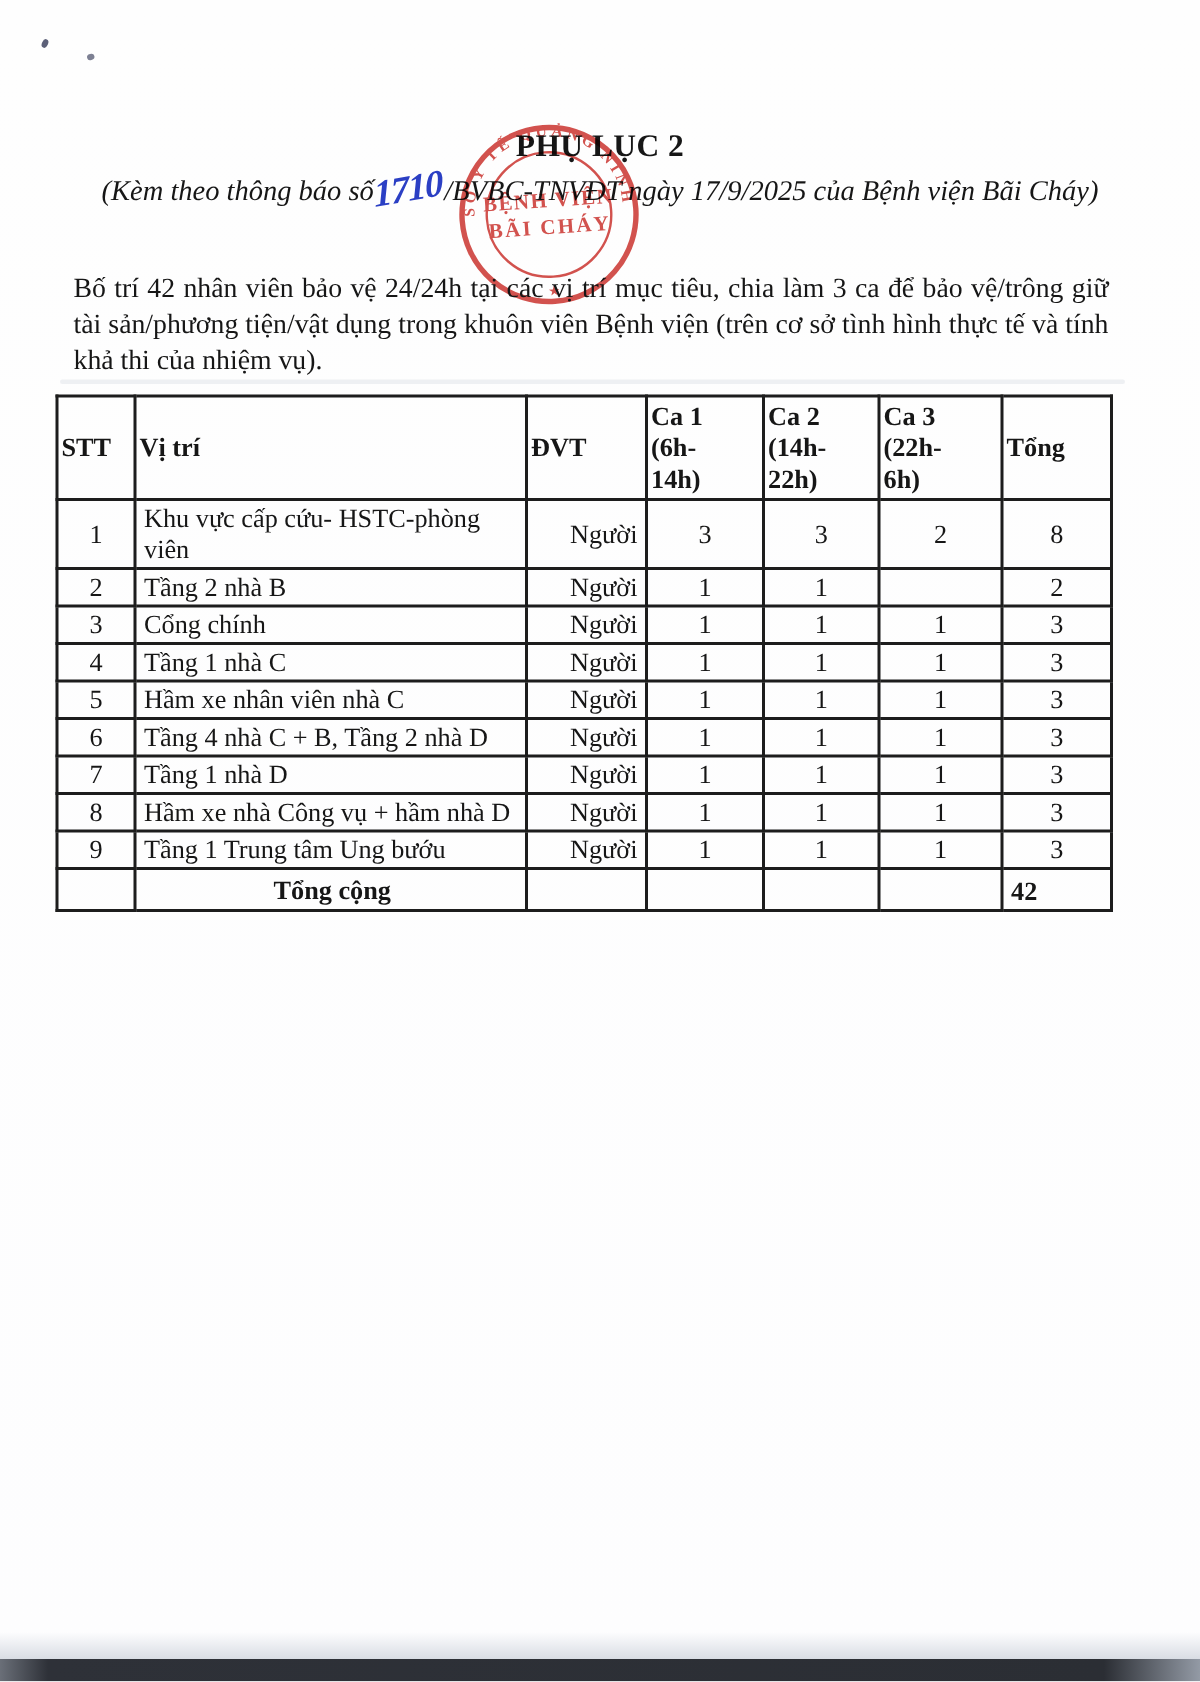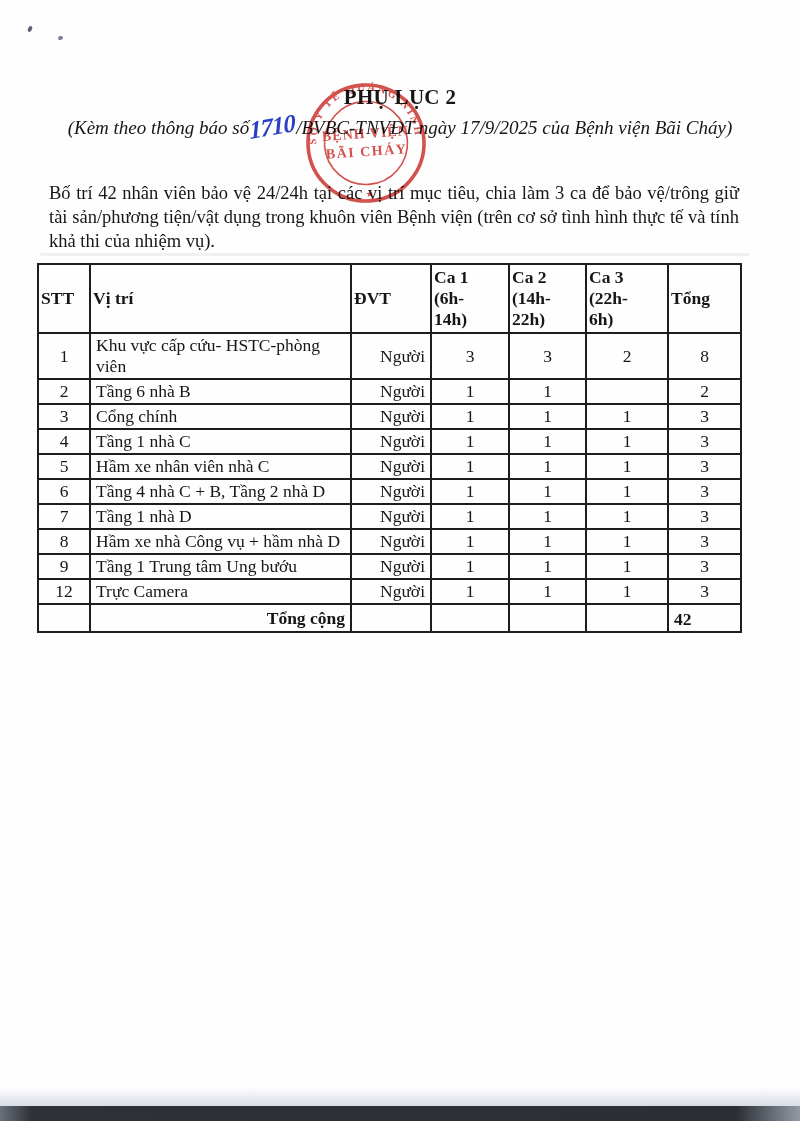--- a/index.html
+++ b/index.html
@@ -59,21 +59,21 @@
   }
   .svc thead tr{height:67px;}
   .svc th{font-weight:bold;text-align:left;white-space:pre-line;padding:2px 2px;}
   .svc tbody tr{height:22px;}
   .svc tbody tr.r-tall1{height:42px;}
   .c-stt{text-align:center;}
   .c-vitri{text-align:left;padding-left:7px;}
   .c-dvt{text-align:right;padding-left:8px;}
   .c-num{text-align:center;padding-top:3px;}
   .svc tfoot tr{height:25px;}
-  .svc tfoot .f-label{font-weight:bold;text-align:right;padding-left:7px;}
+  .svc tfoot .f-label{font-weight:bold;text-align:center;padding-left:7px;}
   .svc tfoot .f-total{font-weight:bold;text-align:left;padding-top:4px;}
 </style>
 </head>
 <body>
 
 <div class="page">
 
   <div class="speck s1"></div>
   <div class="speck s2"></div>
   <div class="smudge m1"></div>
@@ -133,21 +133,21 @@
     <td class="c-stt">1</td>
     <td class="c-vitri">Khu vực cấp cứu- HSTC-phòng viên</td>
     <td class="c-dvt">Người</td>
     <td class="c-num">3</td>
     <td class="c-num">3</td>
     <td class="c-num">2</td>
     <td class="c-num">8</td>
   </tr>
         <tr>
     <td class="c-stt">2</td>
-    <td class="c-vitri">Tầng 6 nhà B</td>
+    <td class="c-vitri">Tầng 2 nhà B</td>
     <td class="c-dvt">Người</td>
     <td class="c-num">1</td>
     <td class="c-num">1</td>
     <td class="c-num"></td>
     <td class="c-num">2</td>
   </tr>
         <tr>
     <td class="c-stt">3</td>
     <td class="c-vitri">Cổng chính</td>
     <td class="c-dvt">Người</td>
@@ -197,29 +197,20 @@
     <td class="c-vitri">Hầm xe nhà Công vụ + hầm nhà D</td>
     <td class="c-dvt">Người</td>
     <td class="c-num">1</td>
     <td class="c-num">1</td>
     <td class="c-num">1</td>
     <td class="c-num">3</td>
   </tr>
         <tr>
     <td class="c-stt">9</td>
     <td class="c-vitri">Tầng 1 Trung tâm Ung bướu</td>
-    <td class="c-dvt">Người</td>
-    <td class="c-num">1</td>
-    <td class="c-num">1</td>
-    <td class="c-num">1</td>
-    <td class="c-num">3</td>
-  </tr>
-        <tr>
-    <td class="c-stt">12</td>
-    <td class="c-vitri">Trực Camera</td>
     <td class="c-dvt">Người</td>
     <td class="c-num">1</td>
     <td class="c-num">1</td>
     <td class="c-num">1</td>
     <td class="c-num">3</td>
   </tr>
       </tbody>
     <tfoot>
       <tr>
         <td></td>

